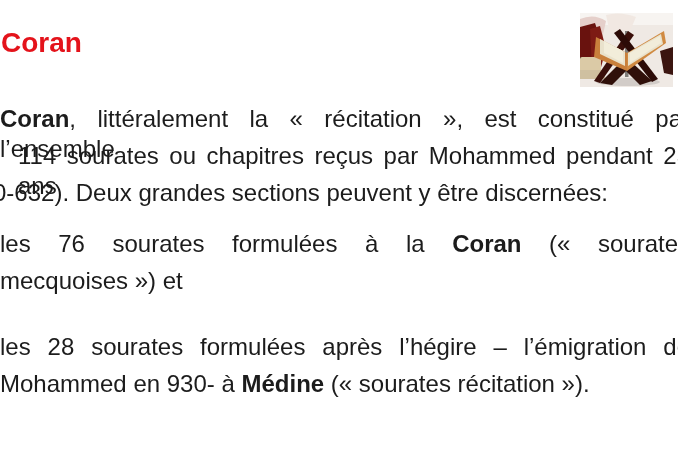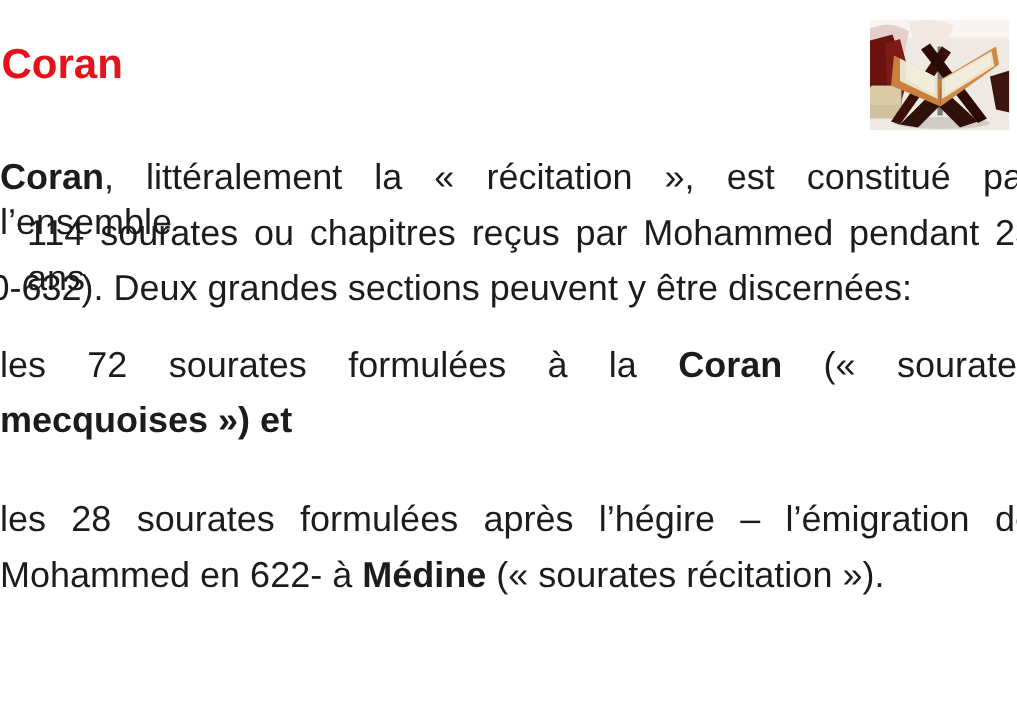--- a/index.html
+++ b/index.html
@@ -92,24 +92,24 @@
 
   <div class="line just p1l1" style="color: rgb(28, 28, 28);">
     <span class="b">Coran</span><span>, littéralement la « récitation », est constitué par l’ensemble</span>
   </div>
 
   <div class="line just p1l2" style="color: rgb(28, 28, 28);">114 sourates ou chapitres reçus par Mohammed pendant 23 ans</div>
 
   <div class="line p1l3" style="color: rgb(28, 28, 28);">0-632). Deux grandes sections peuvent y être discernées:</div>
 
   <div class="line just b1l1" style="color: rgb(28, 28, 28);">
-    <span>les 72 sourates formulées à la </span><span class="b">Coran</span><span> (« sourates</span>
+    <span>les 76 sourates formulées à la </span><span class="b">Coran</span><span> (« sourates</span>
   </div>
 
-  <div class="line b1l2" style="color: rgb(28, 28, 28); font-weight: bold;">mecquoises ») et</div>
+  <div class="line b1l2" style="color: rgb(28, 28, 28);">mecquoises ») et</div>
 
   <div class="line just b2l1" style="color: rgb(28, 28, 28);">les 28 sourates formulées après l’hégire – l’émigration de</div>
 
   <div class="line b2l2" style="color: rgb(28, 28, 28);">
-    <span>Mohammed en 622- à </span><span class="b">Médine</span><span> (« sourates récitation »).</span>
+    <span>Mohammed en 930- à </span><span class="b">Médine</span><span> (« sourates récitation »).</span>
   </div>
 
 </div>
 
 </body></html>

